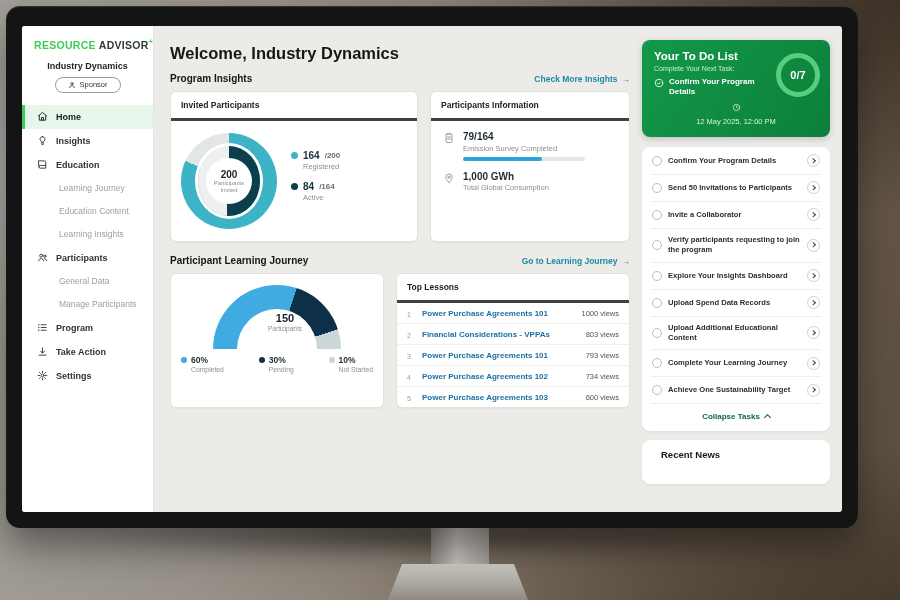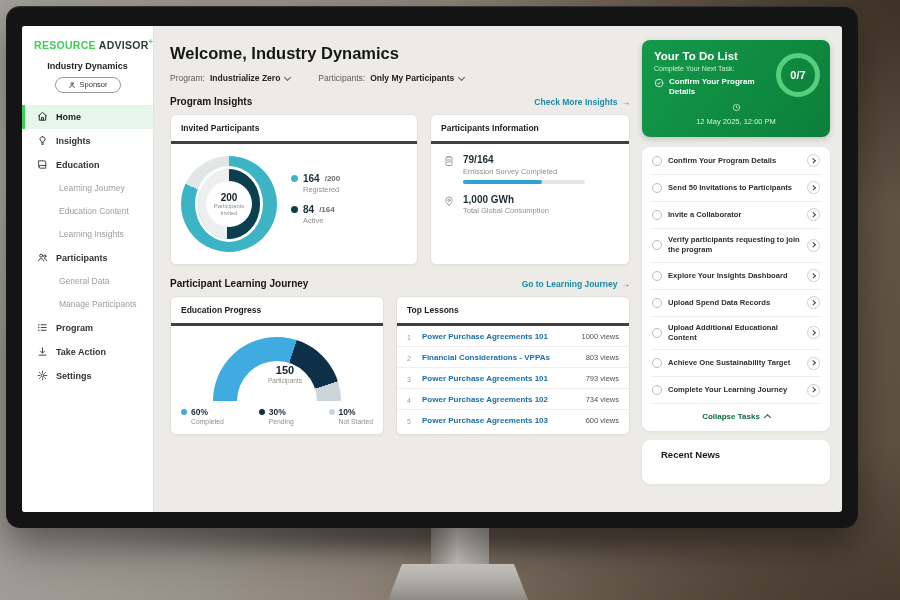--- a/index.html
+++ b/index.html
@@ -228,32 +228,20 @@
               </svg>
             <span>Settings</span>
           </div>
         </nav>
       </aside>
 
       <div class="content">
         <main class="main">
           <div class="welcome">Welcome, Industry Dynamics</div>
 
-          <div class="filters">
-            <div class="filter">
-              <span>Program:</span>
-              <span class="f-value">Industrialize Zero</span>
-              <span class="chev down"></span>
-            </div>
-            <div class="filter">
-              <span>Participants:</span>
-              <span class="f-value">Only My Participants</span>
-              <span class="chev down"></span>
-            </div>
-          </div>
 
           <div class="section-head">
             <span class="section-title">Program Insights</span>
             <span class="link">
               <span>Check More Insights</span>
               <span>→</span>
             </span>
           </div>
 
           <div class="cards-row">
@@ -323,21 +311,20 @@
           <div class="section-head">
             <span class="section-title">Participant Learning Journey</span>
             <span class="link">
               <span>Go to Learning Journey</span>
               <span>→</span>
             </span>
           </div>
 
           <div class="cards-row">
             <div class="card card-edu">
-              <div class="card-title">Education Progress</div>
               <div class="gauge">
                 <div class="gauge-arc"></div>
                 <div class="gauge-hole"></div>
                 <div class="gauge-text">
                   <div class="g-val">150</div>
                   <div class="g-lbl">Participants</div>
                 </div>
               </div>
               <div class="g-legend">
                 <div class="g-item">
@@ -463,28 +450,28 @@
             </div>
             <div class="task-row">
               <span class="task-check"></span>
               <span class="task-label">Upload Additional Educational Content</span>
               <span class="task-go">
                   <span class="chev right"></span>
                 </span>
             </div>
             <div class="task-row">
               <span class="task-check"></span>
+              <span class="task-label">Complete Your Learning Journey</span>
+              <span class="task-go">
+                  <span class="chev right"></span>
+                </span>
+            </div>
+            <div class="task-row">
+              <span class="task-check"></span>
               <span class="task-label">Achieve One Sustainability Target</span>
-              <span class="task-go">
-                  <span class="chev right"></span>
-                </span>
-            </div>
-            <div class="task-row">
-              <span class="task-check"></span>
-              <span class="task-label">Complete Your Learning Journey</span>
               <span class="task-go">
                   <span class="chev right"></span>
                 </span>
             </div>
             <div class="collapse-row">
               <span>Collapse Tasks</span>
               <span class="chev up"></span>
             </div>
           </div>
 

